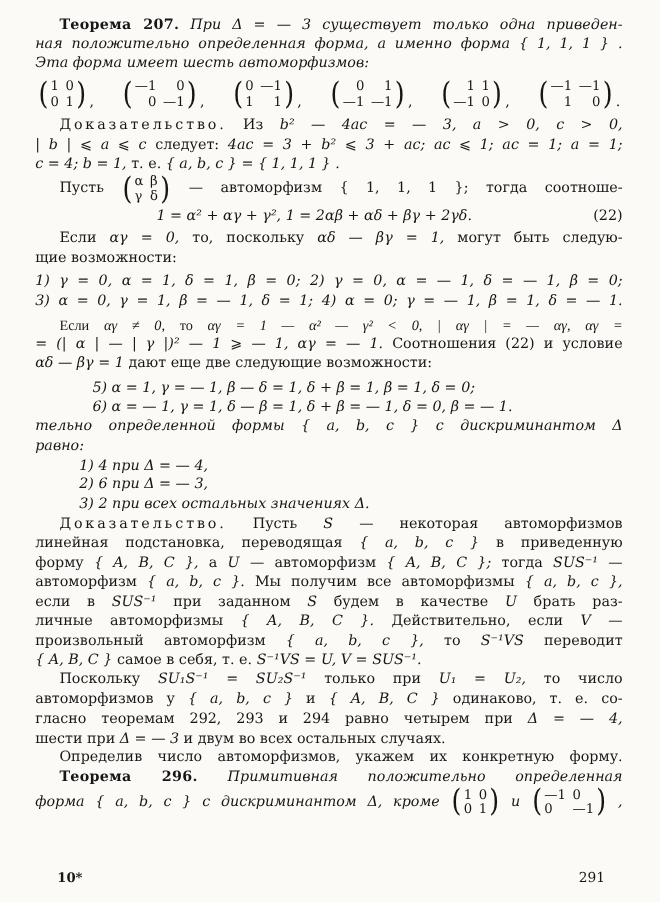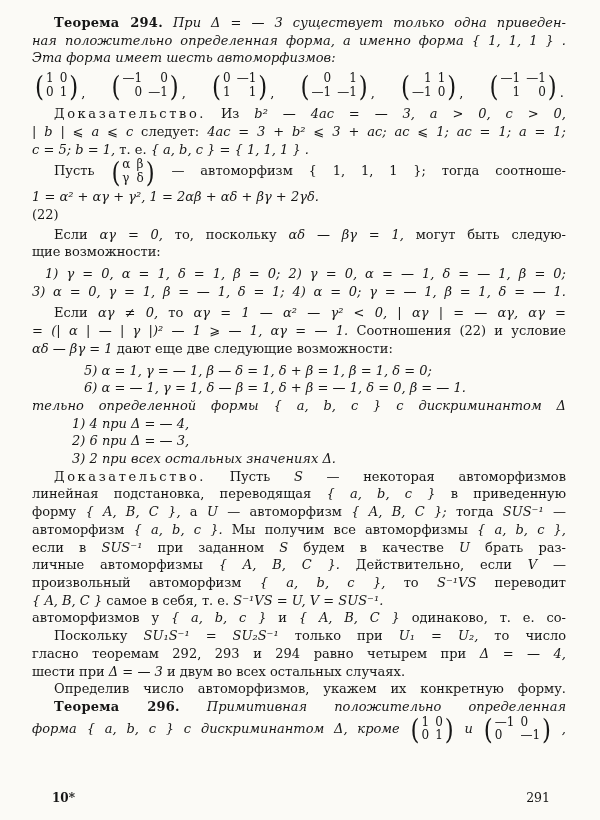--- a/index.html
+++ b/index.html
@@ -24,32 +24,32 @@
   .mx { display:inline-flex; align-items:center; vertical-align:middle; margin:0 1px; }
   .mx-p { font-size:23px; line-height:22px; transform:scaleY(1.22); font-weight:400; font-style:normal; }
   .mx-c { display:inline-grid; grid-template-columns:auto auto; column-gap:6px;
           padding:0 2px; font-size:12px; line-height:13.5px; font-style:normal; letter-spacing:0; }
   .mx-c span { text-align:right; }
   
   .mrow { display:flex; justify-content:space-between; align-items:center; height:33px; margin:2px 2px 3px 2px; }
   .mrow-unit { display:inline-flex; align-items:center; }
   .mrow-sep { align-self:center; margin-top:14px; padding-left:2px; }
   
-  .formula { display:flex; align-items:baseline; margin:3px 0 2px 0;flex-direction:column; }
+  .formula { display:flex; align-items:baseline; margin:3px 0 2px 0; }
   .formula-body { flex:1; text-align:center; font-style:italic; }
   .formula-tag { font-style:normal; }
   .footer-left  { position:absolute; left:52px;  bottom:15px; font-size:12px; font-weight:700; }
   .footer-right { position:absolute; right:50px; bottom:15px; font-size:12.5px; }
 </style>
 </head>
 <body style="background: rgb(251, 250, 246); color: rgb(22, 22, 22);">
 
 <div class="page">
   <div class="page-content">
-      <div class="line just" style="margin-left: 22px;"><span class="run-b">Теорема 294.</span><span class="run-i"> При Δ = — 3 существует только одна приведен-</span></div>
+      <div class="line just" style="margin-left: 22px;"><span class="run-b">Теорема 207.</span><span class="run-i"> При Δ = — 3 существует только одна приведен-</span></div>
       <div class="line just"><span class="run-i">ная положительно определенная форма, а именно форма { 1, 1, 1 } .</span></div>
       <div class="line"><span class="run-i">Эта форма имеет шесть автоморфизмов:</span></div>
       <div class="mrow">
         <span class="mrow-unit">
           <span class="mx">
             <span class="mx-p">(</span>
             <span class="mx-c">
               <span>1</span>
               <span>0</span>
               <span>0</span>
@@ -120,58 +120,59 @@
               <span>1</span>
               <span>0</span>
             </span>
             <span class="mx-p">)</span>
           </span>
           <span class="mrow-sep">.</span>
         </span>
       </div>
       <div class="line just" style="margin-left: 22px;"><span class="run-s">Доказательство.</span><span class="run-r"> Из </span><span class="run-m">b² — 4ac = — 3,  a &gt; 0,  c &gt; 0,</span></div>
       <div class="line just"><span class="run-m">| b | ⩽ a ⩽ c</span><span class="run-r"> следует: </span><span class="run-m">4ac = 3 + b² ⩽ 3 + ac;  ac ⩽ 1;  ac = 1;  a = 1;</span></div>
-      <div class="line"><span class="run-m">c = 5;  b = 1,</span><span class="run-r"> т. е. </span><span class="run-m">{ a, b, c } = { 1, 1, 1 } .</span></div>
+      <div class="line"><span class="run-m">c = 4;  b = 1,</span><span class="run-r"> т. е. </span><span class="run-m">{ a, b, c } = { 1, 1, 1 } .</span></div>
       <div class="line just" style="margin-left: 22px;"><span class="run-r">Пусть </span><span class="mx">
           <span class="mx-p">(</span>
           <span class="mx-c">
             <span>α</span>
             <span>β</span>
             <span>γ</span>
             <span>δ</span>
           </span>
           <span class="mx-p">)</span>
         </span><span class="run-r"> — автоморфизм  { 1,  1,  1 };  тогда соотноше-</span></div>
       <div class="formula">
         <span class="formula-body">1 = α² + αγ + γ²,  1 = 2αβ + αδ + βγ + 2γδ.</span>
         <span class="formula-tag">(22)</span>
       </div>
       <div class="line just" style="margin-left: 22px; margin-top: 2px;"><span class="run-r">Если </span><span class="run-m">αγ = 0,</span><span class="run-r"> то, поскольку </span><span class="run-m">αδ — βγ = 1,</span><span class="run-r"> могут быть следую-</span></div>
       <div class="line"><span class="run-r">щие возможности:</span></div>
-      <div class="line just" style="margin-top: 4px; margin-left: 13px;"><span class="run-m">1)  γ = 0, α = 1,  δ = 1,  β = 0;  2)  γ = 0,  α = — 1,  δ = — 1,  β = 0;</span></div>
+      <div class="line just" style="margin-top: 4px;"><span class="run-m">1)  γ = 0, α = 1,  δ = 1,  β = 0;  2)  γ = 0,  α = — 1,  δ = — 1,  β = 0;</span></div>
       <div class="line just"><span class="run-m">3)  α = 0,  γ = 1,  β = — 1,  δ = 1;  4)  α = 0;  γ = — 1,  β = 1,  δ = — 1.</span></div>
-      <div class="line just" style="margin-left: 22px; margin-top: 4px;"><span class="run-r">Если </span><span class="run-m">αγ ≠ 0,</span><span class="run-r"> то </span><span class="run-m">αγ = 1 — α² — γ² &lt; 0,  | αγ | = — αγ,  αγ =</span></div>
+      <div class="line just" style="margin-left: 22px; margin-top: 4px; font-family: Liberation Serif, serif;"><span class="run-r">Если </span><span class="run-m">αγ ≠ 0,</span><span class="run-r"> то </span><span class="run-m">αγ = 1 — α² — γ² &lt; 0,  | αγ | = — αγ,  αγ =</span></div>
       <div class="line just"><span class="run-m">= (| α | — | γ |)² — 1 ⩾ — 1,  αγ = — 1.</span><span class="run-r"> Соотношения (22) и условие</span></div>
       <div class="line"><span class="run-m">αδ — βγ = 1</span><span class="run-r"> дают еще две следующие возможности:</span></div>
       <div class="line" style="margin-left: 52px; margin-top: 4px;"><span class="run-m">5)  α = 1,  γ = — 1,  β — δ = 1,  δ + β = 1,  β = 1,  δ = 0;</span></div>
       <div class="line" style="margin-left: 52px;"><span class="run-m">6)  α = — 1,  γ = 1,  δ — β = 1,  δ + β = — 1,  δ = 0,  β = — 1.</span></div>
       <div class="line just"><span class="run-i">тельно определенной формы { a, b, c } с дискриминантом Δ</span></div>
+      <div class="line"><span class="run-i">равно:</span></div>
       <div class="line" style="margin-left: 40px;"><span class="run-i">1) 4 при Δ = — 4,</span></div>
       <div class="line" style="margin-left: 40px;"><span class="run-i">2) 6 при Δ = — 3,</span></div>
       <div class="line" style="margin-left: 40px;"><span class="run-i">3) 2 при всех остальных значениях Δ.</span></div>
       <div class="line just" style="margin-left: 22px;"><span class="run-s">Доказательство.</span><span class="run-r"> Пусть </span><span class="run-m">S</span><span class="run-r"> — некоторая автоморфизмов</span></div>
       <div class="line just"><span class="run-r">линейная подстановка, переводящая </span><span class="run-m">{ a, b, c }</span><span class="run-r"> в приведенную</span></div>
       <div class="line just"><span class="run-r">форму </span><span class="run-m">{ A, B, C },</span><span class="run-r"> а </span><span class="run-m">U</span><span class="run-r"> — автоморфизм </span><span class="run-m">{ A, B, C };</span><span class="run-r"> тогда </span><span class="run-m">SUS⁻¹</span><span class="run-r"> —</span></div>
       <div class="line just"><span class="run-r">автоморфизм </span><span class="run-m">{ a, b, c }.</span><span class="run-r"> Мы получим все автоморфизмы </span><span class="run-m">{ a, b, c },</span></div>
       <div class="line just"><span class="run-r">если в </span><span class="run-m">SUS⁻¹</span><span class="run-r"> при заданном </span><span class="run-m">S</span><span class="run-r"> будем в качестве </span><span class="run-m">U</span><span class="run-r"> брать раз-</span></div>
       <div class="line just"><span class="run-r">личные автоморфизмы </span><span class="run-m">{ A,  B,  C }.</span><span class="run-r"> Действительно, если </span><span class="run-m">V</span><span class="run-r"> —</span></div>
       <div class="line just"><span class="run-r">произвольный автоморфизм </span><span class="run-m">{ a,  b,  c },</span><span class="run-r"> то </span><span class="run-m">S⁻¹VS</span><span class="run-r"> переводит</span></div>
       <div class="line"><span class="run-m">{ A,  B,  C }</span><span class="run-r"> самое в себя, т. е. </span><span class="run-m">S⁻¹VS = U,  V = SUS⁻¹.</span></div>
+      <div class="line just" style="margin-left: 22px;"><span class="run-r">Поскольку </span><span class="run-m">SU₁S⁻¹ = SU₂S⁻¹</span><span class="run-r"> только при </span><span class="run-m">U₁ = U₂,</span><span class="run-r"> то число</span></div>
       <div class="line just"><span class="run-r">автоморфизмов у </span><span class="run-m">{ a, b, c }</span><span class="run-r"> и </span><span class="run-m">{ A,  B,  C }</span><span class="run-r"> одинаково, т. е. со-</span></div>
-      <div class="line just" style="margin-left: 22px;"><span class="run-r">Поскольку </span><span class="run-m">SU₁S⁻¹ = SU₂S⁻¹</span><span class="run-r"> только при </span><span class="run-m">U₁ = U₂,</span><span class="run-r"> то число</span></div>
       <div class="line just"><span class="run-r">гласно теоремам 292,  293 и 294 равно четырем при </span><span class="run-m">Δ = — 4,</span></div>
       <div class="line"><span class="run-r">шести при </span><span class="run-m">Δ = — 3</span><span class="run-r"> и двум во всех остальных случаях.</span></div>
       <div class="line just" style="margin-left: 22px;"><span class="run-r">Определив число автоморфизмов, укажем их конкретную форму.</span></div>
       <div class="line just" style="margin-left: 22px;"><span class="run-b">Теорема 296.</span><span class="run-i"> Примитивная положительно определенная</span></div>
       <div class="line just"><span class="run-i">форма { a, b, c } с дискриминантом Δ, кроме </span><span class="mx">
           <span class="mx-p">(</span>
           <span class="mx-c">
             <span>1</span>
             <span>0</span>
             <span>0</span>

